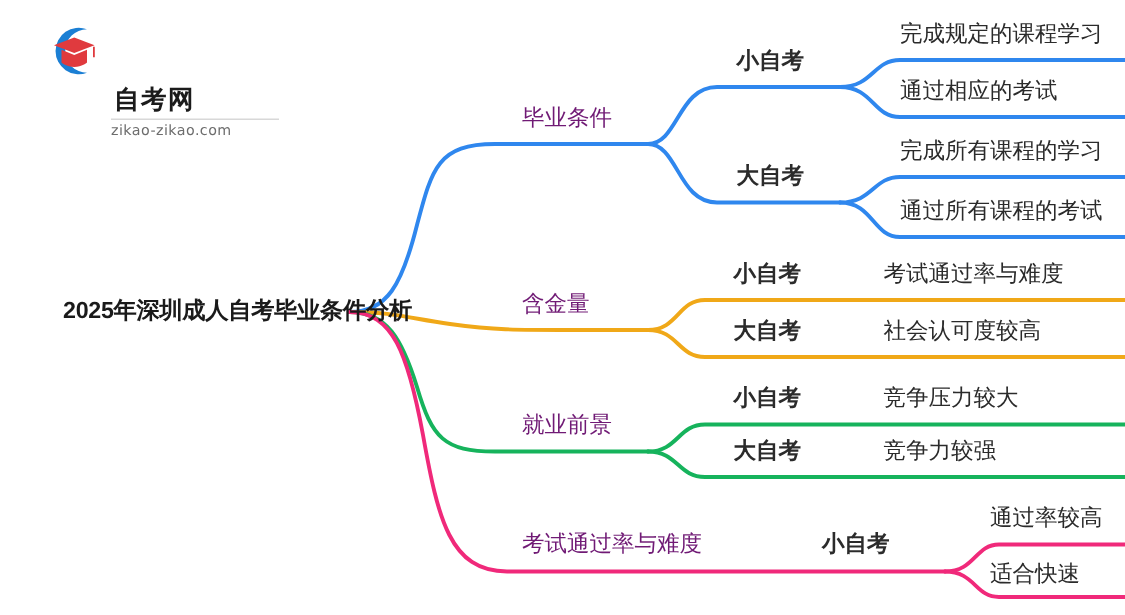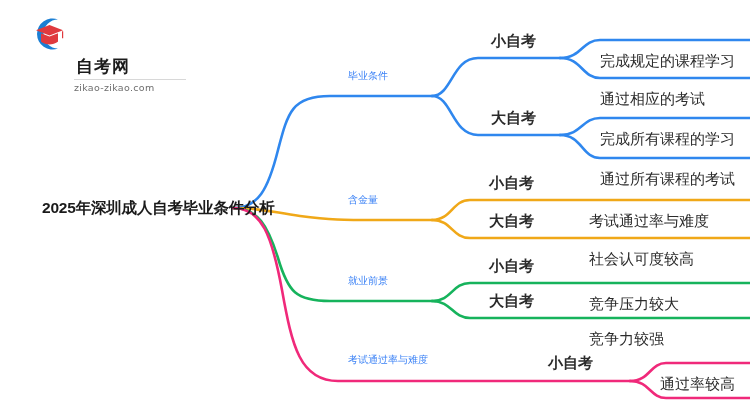--- a/index.html
+++ b/index.html
@@ -35,34 +35,33 @@
     color: #262626;
     line-height: 1;
   }
   .title-node {
     font-size: 15.5px;
     font-weight: 700;
     letter-spacing: -0.2px;
     color: #1a1a1a;
   }
   .branch-label {
-    font-size: 10px;
+    font-size: 15px;
     font-weight: 400;
-    color: #3b82f6;
+    color: #701a75;
   }
   .sub-label {
     font-size: 15px;
     font-weight: 700;
     color: #2b2b2b;
   }
   .leaf-label {
     font-size: 15px;
     font-weight: 400;
     color: #2b2b2b;
-    margin-top: 38px;
   }
 
   
   #logo {
     position: absolute;
     left: 28px;
     top: 10px;
     width: 160px;
     height: 48px;
   }

